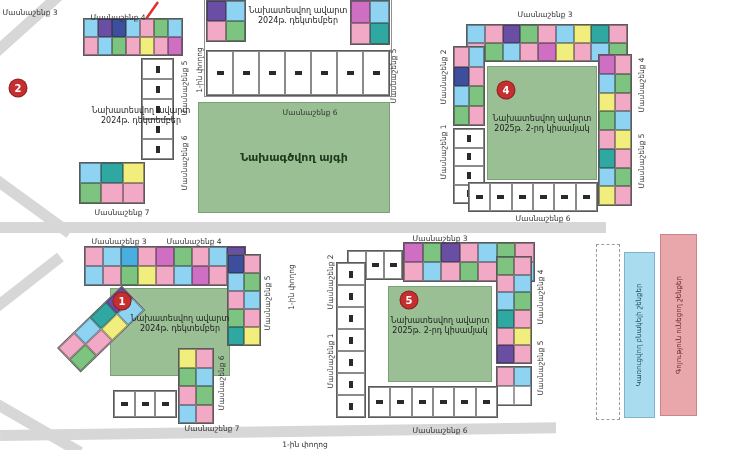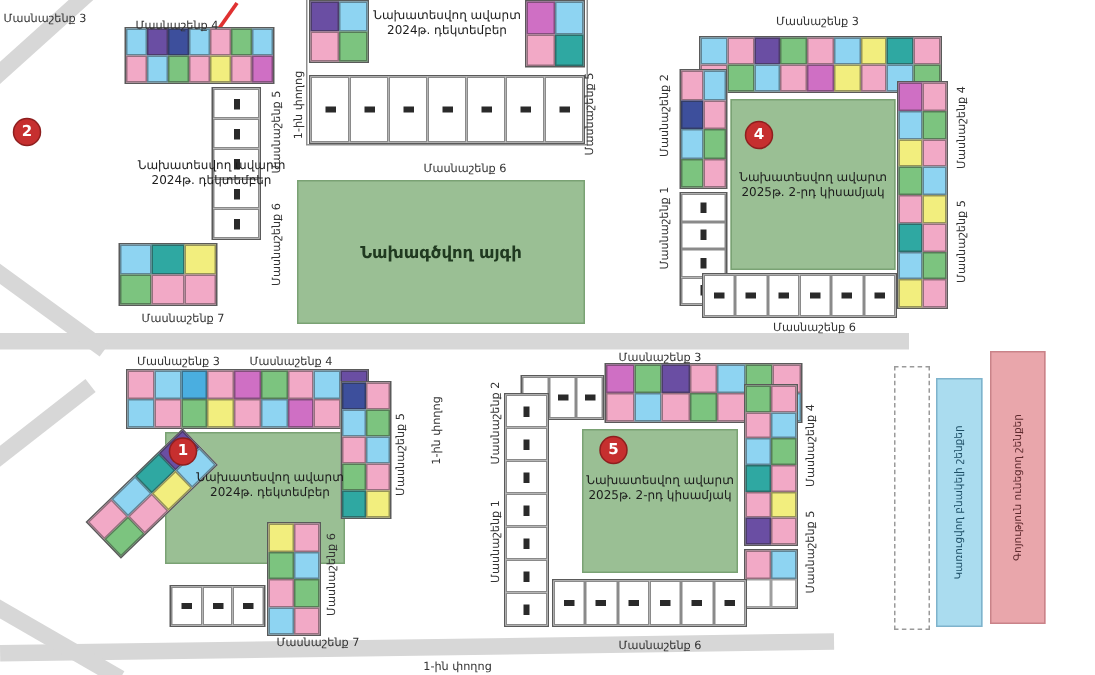--- a/index.html
+++ b/index.html
@@ -39,21 +39,21 @@
     <line x1="40" y1="2" x2="16" y2="36" stroke="#e03131" stroke-width="2.5"></line>
     <polygon points="16,36 25,31 19,25" fill="#e03131" transform="rotate(14 16 36)"></polygon>
   </svg>
 <div class="road" style="left: 0px; top: 222px; width: 606px; height: 11px;"></div>
     <div class="road" style="left: 0px; top: 430px; width: 556px; height: 11px; transform: rotate(-0.8deg); transform-origin: 0px 0px;"></div>
     <div class="road" style="left: -12px; top: 52px; width: 95px; height: 11px; transform: rotate(-42deg); transform-origin: 0px 0px;"></div>
     <div class="road" style="left: -8px; top: 170px; width: 100px; height: 11px; transform: rotate(36deg); transform-origin: 0px 0px;"></div>
     <div class="road" style="left: -10px; top: 305px; width: 85px; height: 11px; transform: rotate(-38deg); transform-origin: 0px 0px;"></div>
     <div class="road" style="left: -8px; top: 395px; width: 105px; height: 11px; transform: rotate(30deg); transform-origin: 0px 0px;"></div>
     <div class="outline" style="left: 204px; top: -4px; width: 188px; height: 101px;"></div>
-    <div class="green" style="left: 198px; top: 120px; width: 192px; height: 96px;">
+    <div class="green" style="left: 198px; top: 102px; width: 192px; height: 111px;">
       <div class="green-label">Նախագծվող այգի</div>
     </div>
     <div class="green" style="left: 487px; top: 66px; width: 110px; height: 114px;"></div>
     <div class="green" style="left: 110px; top: 288px; width: 120px; height: 88px;"></div>
     <div class="green" style="left: 388px; top: 286px; width: 104px; height: 96px;"></div>
     <div class="strip" style="left: 83px; top: 18px; width: 100px; height: 38px; flex-direction: column;">
       <div class="urow" style="flex-direction: row;">
         <div class="unit" style="background: rgb(142, 212, 242);"></div>
         <div class="unit" style="background: rgb(106, 78, 163);"></div>
         <div class="unit" style="background: rgb(61, 79, 156);"></div>

